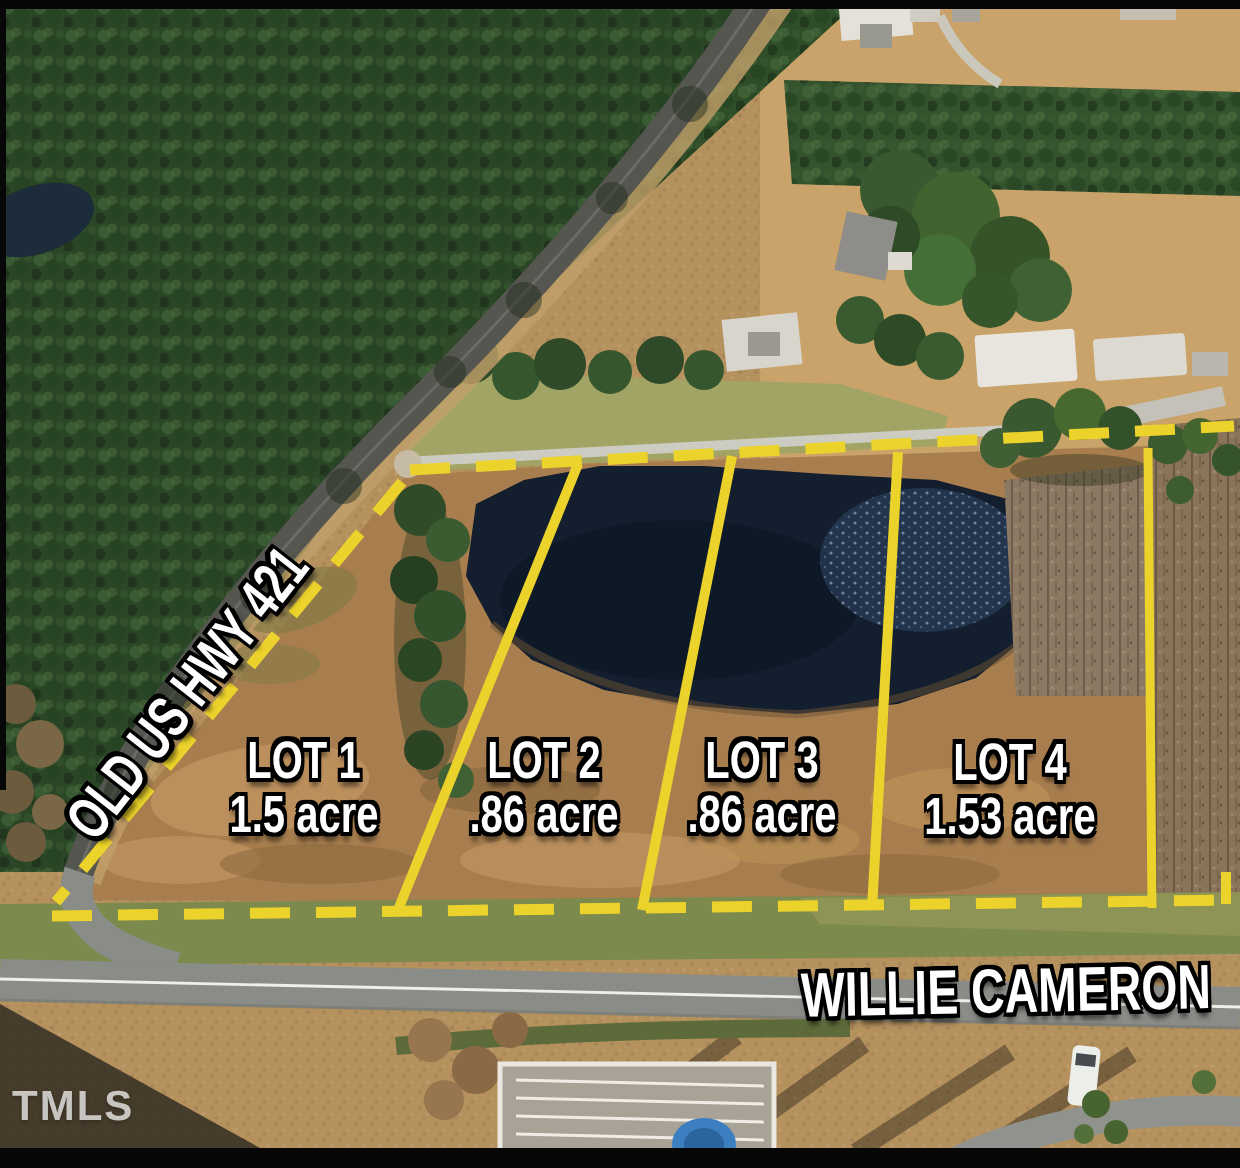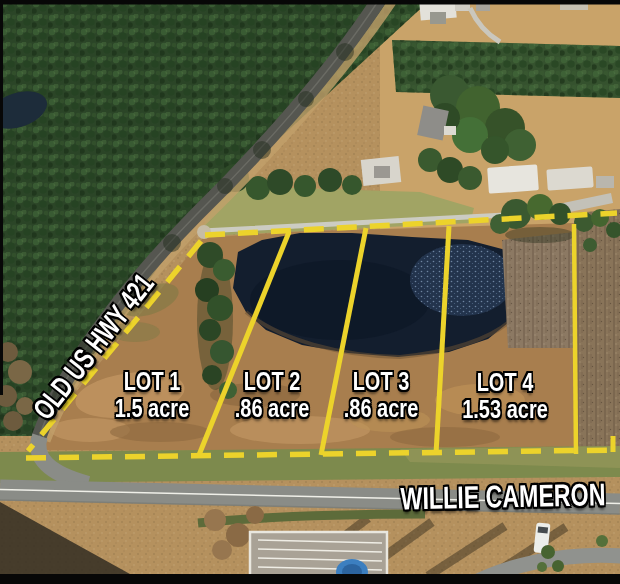--- a/index.html
+++ b/index.html
@@ -252,14 +252,15 @@
   <div>.86 acre</div>
 </div>
 <div class="label lot-label" style="left:505px;top:395px;">
   <div>LOT 4</div>
   <div>1.53 acre</div>
 </div>
 
 <div class="label hwy-label" style="left:94px;top:347px;">OLD US HWY 421</div>
 <div class="label street-label" style="left:503px;top:497px;">WILLIE CAMERON</div>
 
+<div class="watermark">TMLS</div>
 
 </div>
 
 </body></html>

